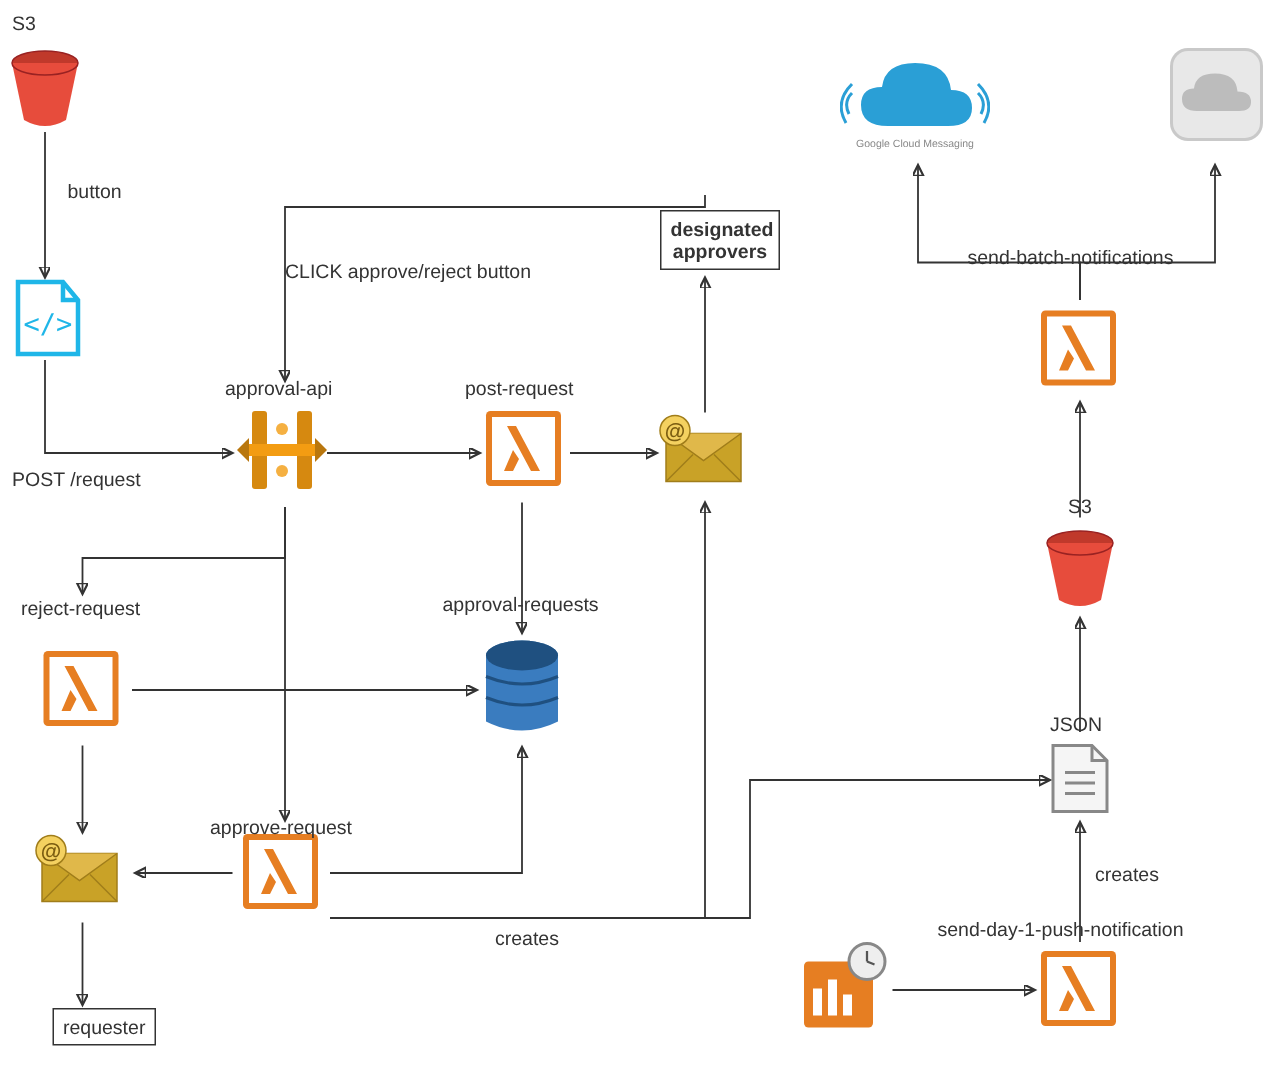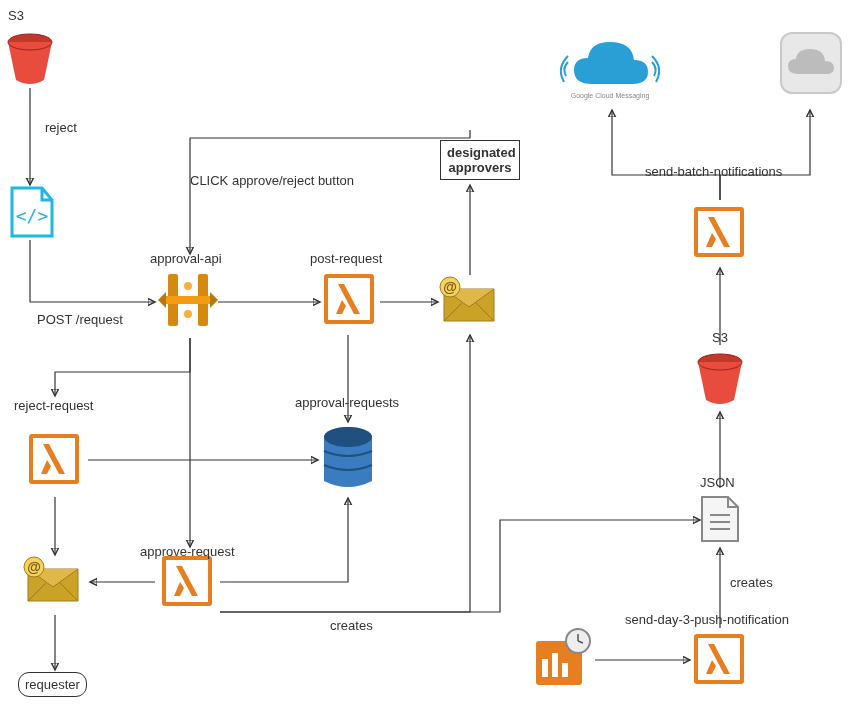--- a/index.html
+++ b/index.html
@@ -102,31 +102,31 @@
 
 <div class="node" style="left:5px; top:32px;">
   <svg width="50" height="56">
     <ellipse cx="25" cy="10" rx="22" ry="8" fill="#c0392b"></ellipse>
     <path d="M3,10 L11,48 Q25,56 39,48 L47,10 Z" fill="#e74c3c"></path>
     <ellipse cx="25" cy="10" rx="22" ry="8" fill="none" stroke="#922" stroke-width="1"></ellipse>
   </svg>
 </div>
 <div class="label" style="left:8px; top:8px;">S3</div>
 
-<div class="label" style="left:45px; top:120px;">reject</div>
+<div class="label" style="left:45px; top:120px;">button</div>
 
 <div class="node" style="left:6px; top:186px;">
   <svg width="50" height="54">
     <path d="M6,2 L36,2 L46,14 L46,50 L6,50 Z" fill="#fff" stroke="#1fb6e8" stroke-width="3"></path>
     <path d="M36,2 L36,14 L46,14" fill="none" stroke="#1fb6e8" stroke-width="3"></path>
     <text x="26" y="36" font-size="18" fill="#1fb6e8" text-anchor="middle" font-family="monospace">&lt;/&gt;</text>
   </svg>
 </div>
 
-<div class="label" style="left:8px; top:312px;margin-left:29px;">POST /request</div>
+<div class="label" style="left:8px; top:312px;">POST /request</div>
 
 <div class="node" style="left:156px; top:268px;">
   <svg width="64" height="64">
     <rect x="12" y="6" width="10" height="52" fill="#d68910" rx="2"></rect>
     <rect x="42" y="6" width="10" height="52" fill="#d68910" rx="2"></rect>
     <rect x="6" y="28" width="52" height="8" fill="#f39c12"></rect>
     <polygon points="2,32 10,24 10,40" fill="#b9770e"></polygon>
     <polygon points="62,32 54,24 54,40" fill="#b9770e"></polygon>
     <circle cx="32" cy="18" r="4" fill="#f5b041"></circle>
     <circle cx="32" cy="46" r="4" fill="#f5b041"></circle>
@@ -191,21 +191,21 @@
 <div class="node" style="left:22px; top:555px;">
   <svg width="62" height="52">
     <path d="M6,14 L56,14 L56,46 L6,46 Z" fill="#c9a227" stroke="#a07d1a"></path>
     <path d="M6,14 L31,32 L56,14" fill="#e0b84a" stroke="#a07d1a"></path>
     <path d="M6,46 L24,28 M56,46 L38,28" stroke="#a07d1a"></path>
     <circle cx="12" cy="12" r="10" fill="#f4d160" stroke="#a07d1a"></circle>
     <text x="12" y="17" font-size="14" fill="#7a5c10" text-anchor="middle" font-weight="bold">@</text>
   </svg>
 </div>
 
-<div class="box" style="left:18px; top:672px;border-radius:11px;">
+<div class="box" style="left:35px; top:672px;">
   <span>requester</span>
 </div>
 
 <div class="label" style="left:330px; top:618px;">creates</div>
 
 <div class="node" style="left:530px; top:627px;">
   <svg width="62" height="62">
     <rect x="6" y="14" width="46" height="44" fill="#e67e22" rx="3"></rect>
     <rect x="12" y="32" width="6" height="18" fill="#fff"></rect>
     <rect x="22" y="26" width="6" height="24" fill="#fff"></rect>
@@ -216,21 +216,21 @@
   </svg>
 </div>
 
 <div class="node" style="left:690px; top:630px;">
   <svg width="58" height="58">
     <rect x="4" y="4" width="50" height="50" fill="#e67e22" rx="3"></rect>
     <rect x="8" y="8" width="42" height="42" fill="#fff"></rect>
     <path d="M18,14 L24,14 L40,44 L34,44 Z M22,30 L16,44 L22,44 L26,36 Z" fill="#e67e22"></path>
   </svg>
 </div>
-<div class="label" style="left:625px; top:612px;">send-day-3-push-notification</div>
+<div class="label" style="left:625px; top:612px;">send-day-1-push-notification</div>
 
 <div class="label" style="left:730px; top:575px;">creates</div>
 
 <div class="node" style="left:698px; top:495px;">
   <svg width="44" height="50">
     <path d="M4,2 L30,2 L40,12 L40,46 L4,46 Z" fill="#f5f5f5" stroke="#888" stroke-width="2"></path>
     <path d="M30,2 L30,12 L40,12" fill="none" stroke="#888" stroke-width="2"></path>
     <line x1="12" y1="20" x2="32" y2="20" stroke="#888" stroke-width="2"></line>
     <line x1="12" y1="27" x2="32" y2="27" stroke="#888" stroke-width="2"></line>
     <line x1="12" y1="34" x2="32" y2="34" stroke="#888" stroke-width="2"></line>

